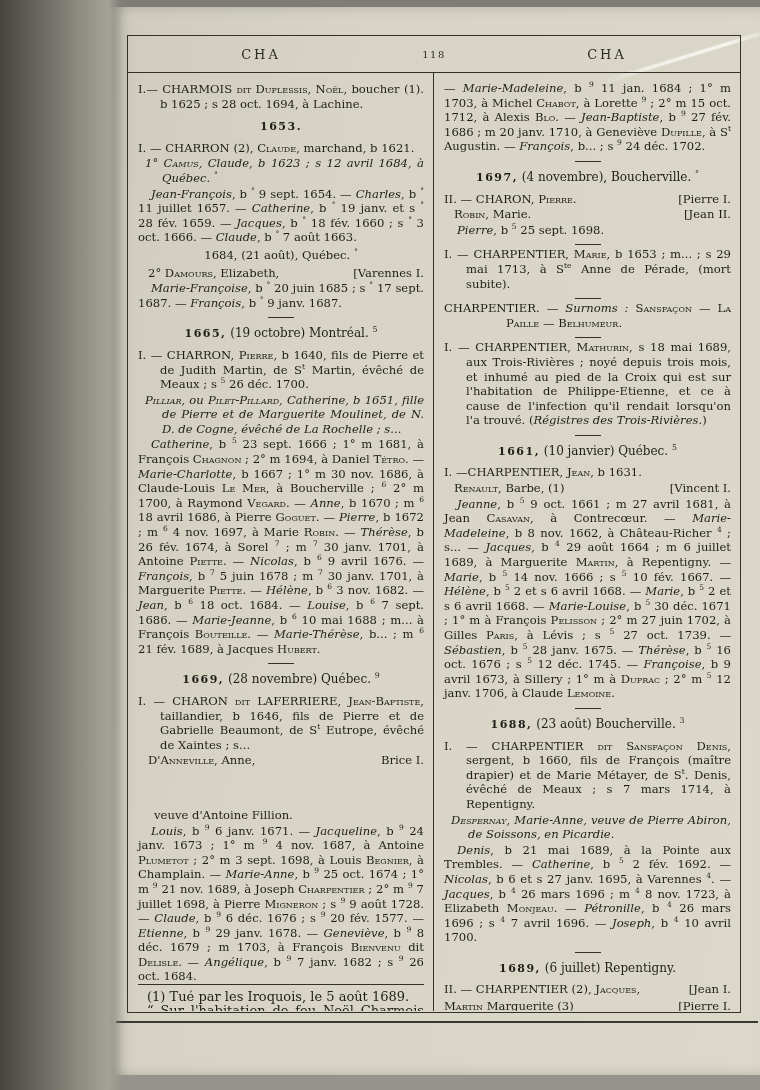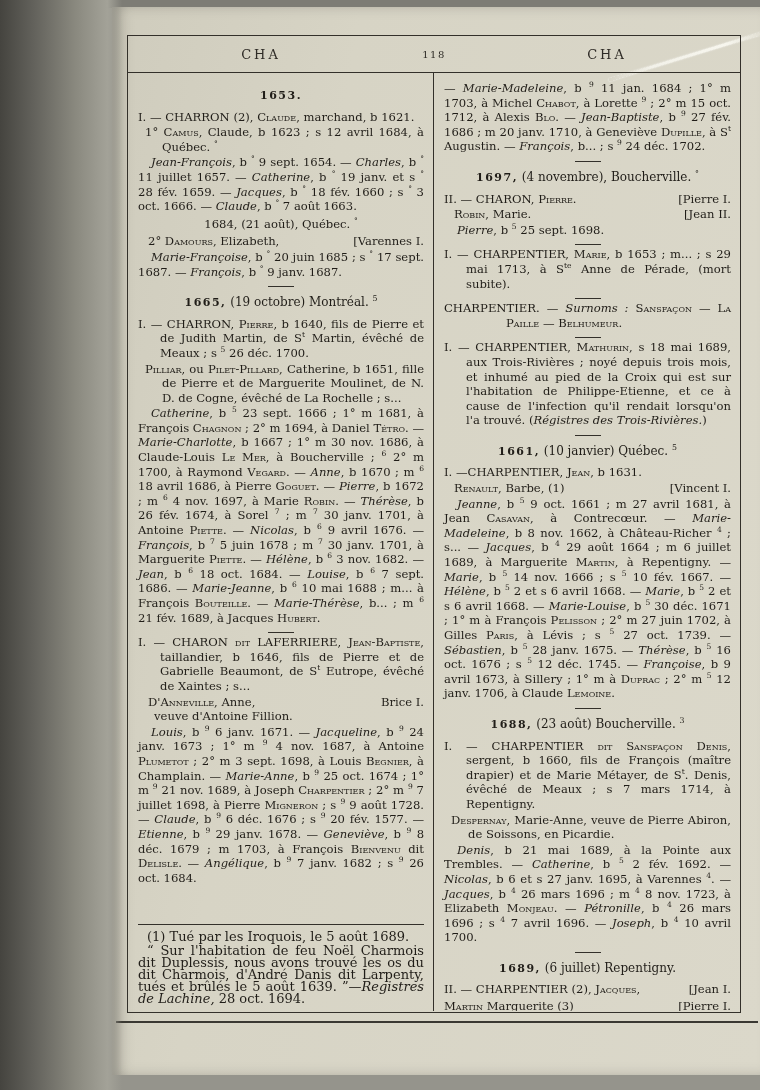--- a/index.html
+++ b/index.html
@@ -37,24 +37,24 @@
   .hnum{width:80px;text-align:center;letter-spacing:1.5px;font-size:10px;}
   .cols{display:flex;height:calc(100% - 37.6px);}
   .col{
     box-sizing:border-box;width:50%;padding:7px 9px 6px 10px;
     font-size:11.6px;line-height:14.6px;color:#201d18;text-align:justify;
     display:flex;flex-direction:column;overflow:hidden;
   }
   .colL{border-right:1.6px solid #33302a;}
   p{margin:0;}
   .entry{padding-left:22px;text-indent:-22px;margin-top:2px;}
-  .entry2{padding-left:24px;text-indent:-17px;margin-top:1px;}
+  .entry2{padding-left:24px;text-indent:-17px;margin-top:1px;font-style:italic;}
   .children{text-indent:13px;margin-top:1px;}
   .cont{text-indent:0;}
-  .sub2{padding-left:16px;}
+  .sub2{padding-left:16px;margin-top:40px;}
   .spouse{padding-left:10px;margin-top:1px;}
   .spouse.lead{padding-left:0;margin-top:2px;}
   .spouse .ref{float:right;}
   .surnoms{padding-left:62px;text-indent:-62px;margin-top:2px;}
   .yearhead{text-align:center;text-indent:0;margin:8px 0 4px;font-size:12px;}
   .yearhead .b{font-weight:700;font-size:11px;letter-spacing:1.5px;}
   .subhead{text-align:center;text-indent:0;margin:3px 0 2px;}
   .sep{width:26px;border-top:1.4px solid #33302a;margin:7px auto 0;}
   .footnotes{margin-top:auto;padding-top:4px;border-top:1.1px solid #33302a;font-size:13px;line-height:12px;}
   .fn{text-indent:9px;margin-top:2px;text-align:justify;}
@@ -75,33 +75,35 @@
 
       <div class="pageheader">
         <div class="hcell">CHA</div>
         <div class="hnum">118</div>
         <div class="hcell">CHA</div>
       </div>
 
       <div class="cols">
 
         <div class="col colL">
+          <p class="entry"><span>I.— CHARMOIS </span><span class="sc">dit Duplessis, Noël,</span><span> boucher (1). b 1625 ; s 28 oct. 1694, à Lachine.</span></p>
           <p class="yearhead"><span class="b">1653.</span></p>
           <p class="entry"><span>I. — CHARRON (2), </span><span class="sc">Claude,</span><span> marchand, b 1621.</span></p>
           <p class="entry2"><span>1° </span><span class="sc">Camus,</span><span> Claude, b 1623 ; s 12 avril 1684, à Québec. </span><span class="sup">°</span></p>
           <p class="children"><span class="it">Jean-François</span><span>, b </span><span class="sup">°</span><span> 9 sept. 1654. — </span><span class="it">Charles</span><span>, b </span><span class="sup">°</span><span> 11 juillet 1657. — </span><span class="it">Catherine</span><span>, b </span><span class="sup">°</span><span> 19 janv. et s </span><span class="sup">°</span><span> 28 fév. 1659. — </span><span class="it">Jacques</span><span>, b </span><span class="sup">°</span><span> 18 fév. 1660 ; s </span><span class="sup">°</span><span> 3 oct. 1666. — </span><span class="it">Claude</span><span>, b </span><span class="sup">°</span><span> 7 août 1663.</span></p>
           <p class="subhead"><span>1684, (21 août), Québec. </span><span class="sup">°</span></p>
           <p class="spouse"><span class="ref">[Varennes I.</span><span><span>2° </span><span class="sc">Damours,</span><span> Elizabeth,</span></span></p>
           <p class="children"><span class="it">Marie-Françoise</span><span>, b </span><span class="sup">°</span><span> 20 juin 1685 ; s </span><span class="sup">°</span><span> 17 sept. 1687. — </span><span class="it">François</span><span>, b </span><span class="sup">°</span><span> 9 janv. 1687.</span></p>
           <div class="sep"></div>
           <p class="yearhead"><span class="b">1665,</span><span> (19 octobre) Montréal. </span><span class="sup">5</span></p>
           <p class="entry"><span>I. — CHARRON, </span><span class="sc">Pierre,</span><span> b 1640, fils de Pierre et de Judith Martin, de S</span><span class="sup">t</span><span> Martin, évêché de Meaux ; s </span><span class="sup">5</span><span> 26 déc. 1700.</span></p>
           <p class="entry2"><span class="sc">Pilliar,</span><span> ou </span><span class="sc">Pilet-Pillard,</span><span> Catherine, b 1651, fille de Pierre et de Marguerite Moulinet, de N. D. de Cogne, évêché de La Rochelle ; s...</span></p>
           <p class="children"><span class="it">Catherine</span><span>, b </span><span class="sup">5</span><span> 23 sept. 1666 ; 1° m 1681, à François </span><span class="sc">Chagnon</span><span> ; 2° m 1694, à Daniel </span><span class="sc">Tétro</span><span>. — </span><span class="it">Marie-Charlotte</span><span>, b 1667 ; 1° m 30 nov. 1686, à Claude-Louis </span><span class="sc">Le Mer</span><span>, à Boucherville ; </span><span class="sup">6</span><span> 2° m 1700, à Raymond </span><span class="sc">Vegard</span><span>. — </span><span class="it">Anne</span><span>, b 1670 ; m </span><span class="sup">6</span><span> 18 avril 1686, à Pierre </span><span class="sc">Goguet</span><span>. — </span><span class="it">Pierre</span><span>, b 1672 ; m </span><span class="sup">6</span><span> 4 nov. 1697, à Marie </span><span class="sc">Robin</span><span>. — </span><span class="it">Thérèse</span><span>, b 26 fév. 1674, à Sorel </span><span class="sup">7</span><span> ; m </span><span class="sup">7</span><span> 30 janv. 1701, à Antoine </span><span class="sc">Piette</span><span>. — </span><span class="it">Nicolas</span><span>, b </span><span class="sup">6</span><span> 9 avril 1676. — </span><span class="it">François</span><span>, b </span><span class="sup">7</span><span> 5 juin 1678 ; m </span><span class="sup">7</span><span> 30 janv. 1701, à Marguerite </span><span class="sc">Piette</span><span>. — </span><span class="it">Hélène</span><span>, b </span><span class="sup">6</span><span> 3 nov. 1682. — </span><span class="it">Jean</span><span>, b </span><span class="sup">6</span><span> 18 oct. 1684. — </span><span class="it">Louise</span><span>, b </span><span class="sup">6</span><span> 7 sept. 1686. — </span><span class="it">Marie-Jeanne</span><span>, b </span><span class="sup">6</span><span> 10 mai 1688 ; m... à François </span><span class="sc">Bouteille</span><span>. — </span><span class="it">Marie-Thérèse</span><span>, b... ; m </span><span class="sup">6</span><span> 21 fév. 1689, à Jacques </span><span class="sc">Hubert</span><span>.</span></p>
           <div class="sep"></div>
+          <p class="yearhead"><span class="b">1669,</span><span> (28 novembre) Québec. </span><span class="sup">9</span></p>
           <p class="entry"><span>I. — CHARON </span><span class="sc">dit</span><span> LAFERRIERE, </span><span class="sc">Jean-Baptiste,</span><span> taillandier, b 1646, fils de Pierre et de Gabrielle Beaumont, de S</span><span class="sup">t</span><span> Eutrope, évêché de Xaintes ; s...</span></p>
           <p class="spouse"><span class="ref">Brice I.</span><span><span class="sc">D'Anneville,</span><span> Anne,</span></span></p>
           <p class="sub2"><span>veuve d'Antoine Fillion.</span></p>
           <p class="children"><span class="it">Louis</span><span>, b </span><span class="sup">9</span><span> 6 janv. 1671. — </span><span class="it">Jacqueline</span><span>, b </span><span class="sup">9</span><span> 24 janv. 1673 ; 1° m </span><span class="sup">9</span><span> 4 nov. 1687, à Antoine </span><span class="sc">Plumetot</span><span> ; 2° m 3 sept. 1698, à Louis </span><span class="sc">Begnier</span><span>, à Champlain. — </span><span class="it">Marie-Anne</span><span>, b </span><span class="sup">9</span><span> 25 oct. 1674 ; 1° m </span><span class="sup">9</span><span> 21 nov. 1689, à Joseph </span><span class="sc">Charpentier</span><span> ; 2° m </span><span class="sup">9</span><span> 7 juillet 1698, à Pierre </span><span class="sc">Migneron</span><span> ; s </span><span class="sup">9</span><span> 9 août 1728. — </span><span class="it">Claude</span><span>, b </span><span class="sup">9</span><span> 6 déc. 1676 ; s </span><span class="sup">9</span><span> 20 fév. 1577. — </span><span class="it">Etienne</span><span>, b </span><span class="sup">9</span><span> 29 janv. 1678. — </span><span class="it">Geneviève</span><span>, b </span><span class="sup">9</span><span> 8 déc. 1679 ; m 1703, à François </span><span class="sc">Bienvenu</span><span> dit </span><span class="sc">Delisle</span><span>. — </span><span class="it">Angélique</span><span>, b </span><span class="sup">9</span><span> 7 janv. 1682 ; s </span><span class="sup">9</span><span> 26 oct. 1684.</span></p>
           <div class="footnotes">
             <p class="fn"><span>(1) Tué par les Iroquois, le 5 août 1689.</span></p>
             <p class="fn"><span>“ Sur l'habitation de feu Noël Charmois dit Duplessis, nous avons trouvé les os du dit Charmois, d'André Danis dit Larpenty, tués et brûlés le 5 août 1639. ”—</span><span class="it">Registres de Lachine,</span><span> 28 oct. 1694.</span></p>
 
           </div>
         </div>

